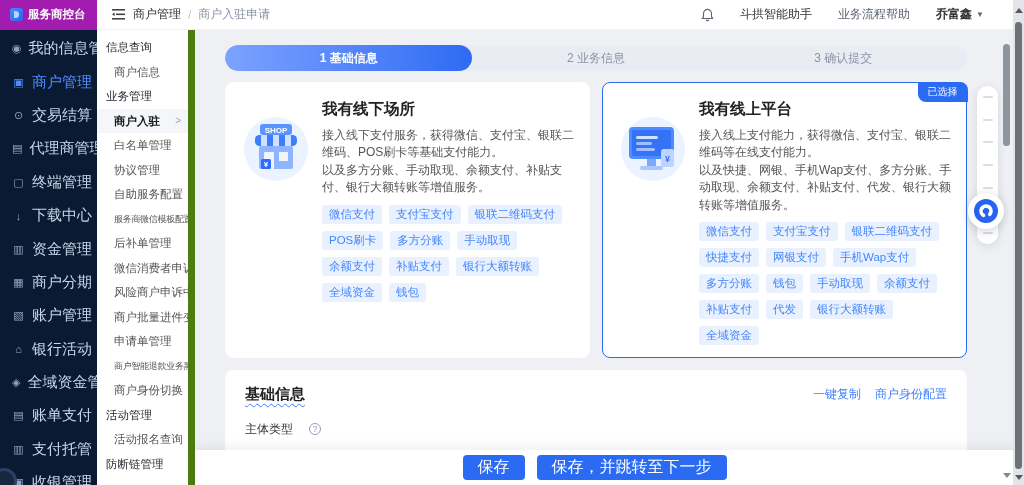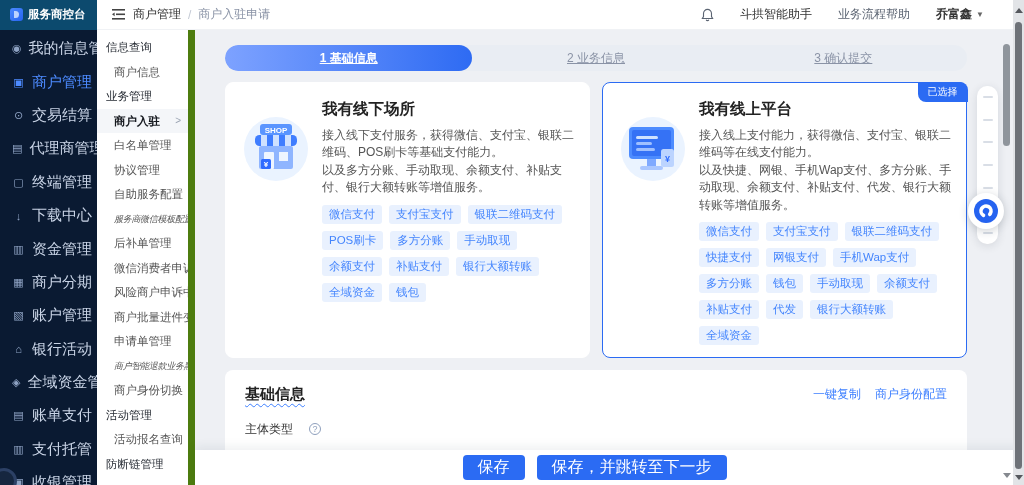--- a/index.html
+++ b/index.html
@@ -1,20 +1,20 @@
 <!DOCTYPE html>
 <html><head>
 <meta charset="utf-8">
 <style>
   html,body{margin:0;padding:0;width:1024px;height:485px;overflow:hidden;
     font-family:"Liberation Sans","DejaVu Sans",sans-serif;font-size:12px;background:#eef0f4;}
   *{box-sizing:border-box;}
   
   .topbar{position:absolute;top:0;left:0;width:1024px;height:30px;background:#fff;display:flex;align-items:center;z-index:5;border-bottom:1px solid #f0f2f5;}
-  .logo-block{width:97px;height:30px;background:#0c4a6e;display:flex;align-items:center;gap:5px;padding-left:10px;flex-shrink:0;}
+  .logo-block{width:97px;height:30px;background:#a21caf;display:flex;align-items:center;gap:5px;padding-left:10px;flex-shrink:0;}
   .logo-mark{width:13px;height:13px;border-radius:3px;background:linear-gradient(135deg,#4d8bff,#2563f0);position:relative;}
   .logo-mark:after{content:"";position:absolute;left:4px;top:3px;width:5px;height:7px;border-radius:0 4px 4px 0;background:#bcd4ff;}
   .logo-text{color:#fff;font-weight:bold;font-size:11.5px;white-space:nowrap;}
   .breadcrumb{display:flex;align-items:center;gap:7px;margin-left:15px;color:#333;}
   .crumb-sep{color:#c3c9d4;}
   .crumb-page{color:#8a93a6;}
   .topbar-right{margin-left:auto;display:flex;align-items:center;gap:26px;padding-right:40px;color:#333;}
   .topbar-right .muted{color:#5b6472;}
   .user{display:flex;align-items:center;gap:4px;font-weight:bold;}
   .caret{font-size:8px;color:#666;}
@@ -23,27 +23,27 @@
   .side-item{height:33.4px;display:flex;align-items:center;gap:7px;padding-left:12px;color:#c9d4e6;cursor:pointer;white-space:nowrap;}
   .side-item .mi{width:13px;text-align:center;color:#8fa3c4;font-size:11px;}
   .side-item.active{color:#4d8bff;}
   .side-item.active .mi{color:#4d8bff;}
   .side-label{font-size:15px;}
   
   .submenu{position:absolute;top:30px;left:97px;width:98px;bottom:0;background:#fff;border-right:7px solid #4d7c0f;overflow:hidden;padding-top:5px;z-index:2;}
   .sub-item{height:24.5px;line-height:24.5px;padding-left:17px;padding-right:6px;color:#555;white-space:nowrap;cursor:pointer;position:relative;overflow:hidden;font-size:11.5px;}
   .sub-item.header{padding-left:9px;color:#262b33;font-weight:500;cursor:default;}
   .sub-item.active{background:#f4f6f9;color:#16191f;font-weight:bold;}
-  .sub-item.compact{font-size:9px;letter-spacing:-.3px;font-style:italic;}
+  .sub-item.compact{font-size:9px;letter-spacing:-.3px;}
   .sub-arrow{position:absolute;right:7px;top:0;color:#9aa3b2;font-weight:normal;font-size:10px;}
   
   .main{position:absolute;top:30px;left:195px;right:0;bottom:0;background:#eef0f4;overflow:hidden;}
   .content{padding:15px 57px 0 30px;}
   .stepper{height:26px;background:#e9edf3;border-radius:13px;display:flex;overflow:hidden;}
-  .step{flex:1;display:flex;align-items:center;justify-content:center;color:#8a93a6;border-radius:13px;text-decoration:underline;}
+  .step{flex:1;display:flex;align-items:center;justify-content:center;color:#8a93a6;border-radius:13px;}
   .step.active{background:linear-gradient(90deg,#7da2ff,#2e6bf3);color:#fff;font-weight:bold;}
   .cards-row{margin-top:11px;display:flex;gap:12px;align-items:stretch;}
   .select-card{flex:1;background:#fff;border-radius:8px;border:1.5px solid #fff;padding:12px 14px;display:flex;gap:10px;position:relative;cursor:pointer;min-height:168px;}
   .select-card.selected{border-color:#2b6bf3;}
   .badge{position:absolute;top:-1.5px;right:-1.5px;background:#2b6bf3;color:#fff;padding:3px 10px;border-radius:0 8px 0 8px;font-size:10px;}
   .card-icon{width:72px;flex-shrink:0;display:flex;align-items:flex-start;justify-content:flex-end;padding-top:16px;}
   .card-body{flex:1;min-width:0;}
   .card-title{font-size:15.5px;font-weight:bold;color:#222;margin:4px 0 7px;}
   .card-desc{color:#555;line-height:1.45;margin:0;}
   .tags{margin-top:8px;display:flex;flex-wrap:wrap;gap:7px;}

